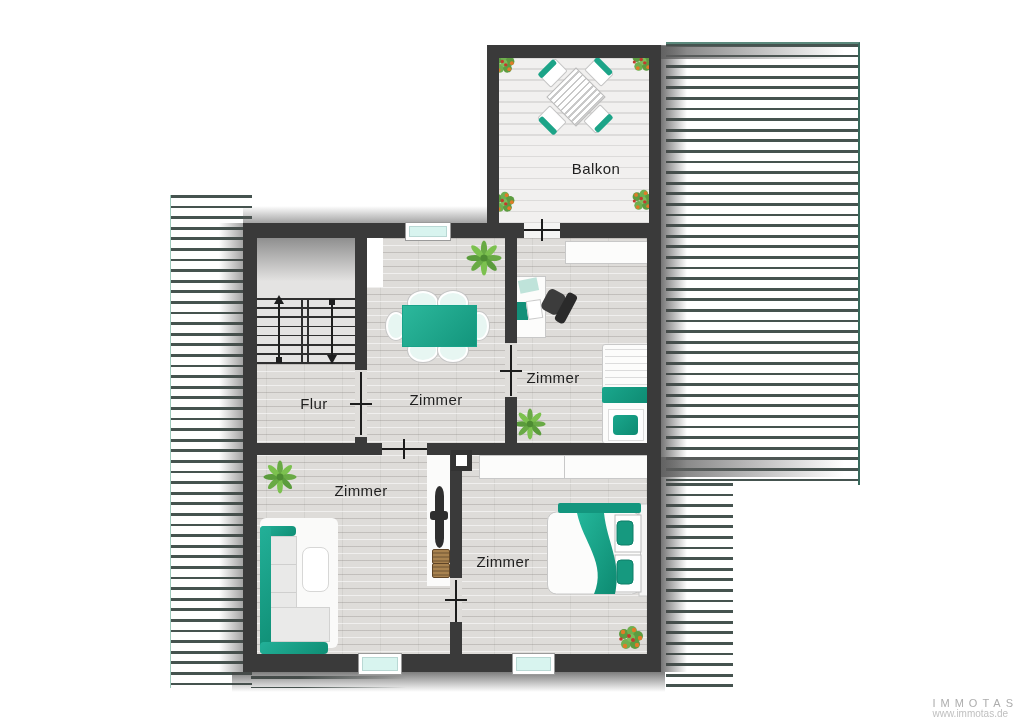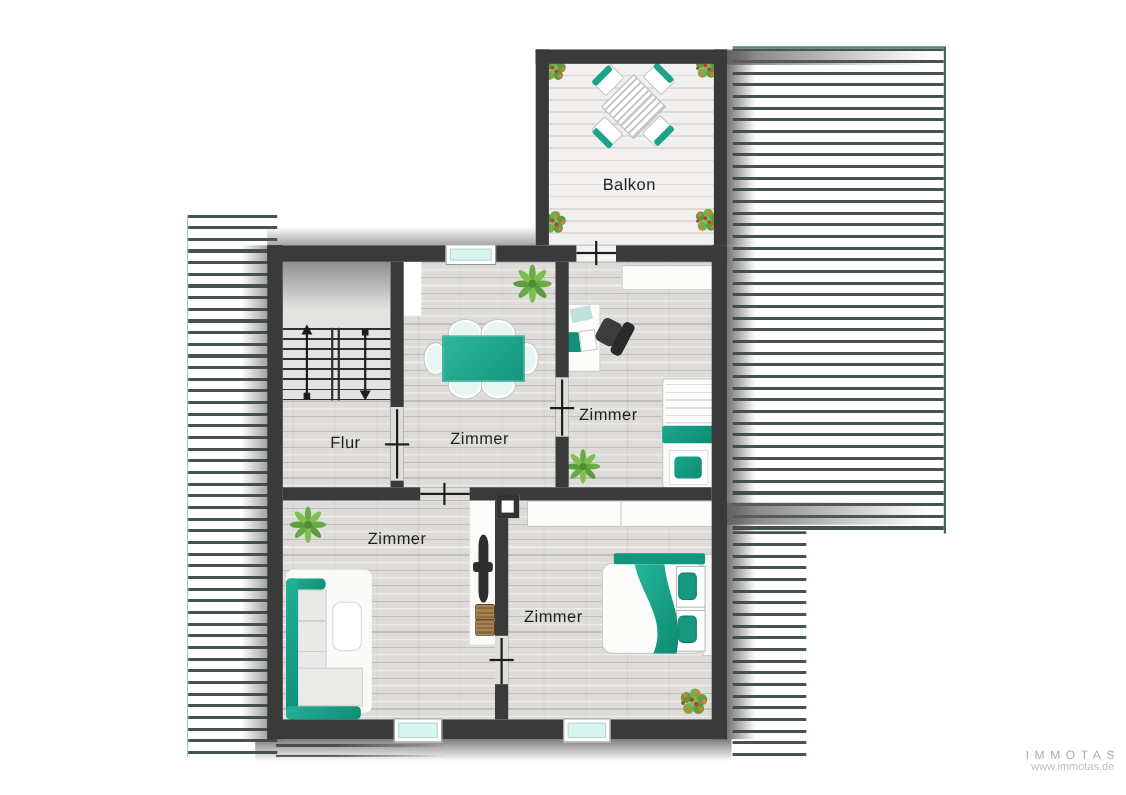--- a/index.html
+++ b/index.html
@@ -131,21 +131,21 @@
   .bchair{width:22px;height:16px;background:#fff;border:1px solid #c5c5c5;border-radius:2px;}
   .bchair::before{content:"";position:absolute;left:-1px;top:-2px;width:22px;height:6px;background:#1ca488;border-radius:2px;}
   #bchair-nw{left:541px;top:64px;transform:rotate(-45deg);}
   #bchair-ne{left:587px;top:63px;transform:rotate(45deg);}
   #bchair-sw{left:540px;top:111px;transform:rotate(-135deg);}
   #bchair-se{left:586px;top:110px;transform:rotate(135deg);}
 
   .plant{overflow:visible;}
 
   
-  #logo{right:6px;top:681px;text-align:center;color:#adadad;}
+  #logo{right:6px;top:697px;text-align:left;color:#adadad;}
   #logo .name{font-size:11px;letter-spacing:5px;}
   #logo .url{font-size:10px;color:#c0c0c0;margin-top:-1px;}
 </style>
 </head>
 <body>
 
 <div id="stage">
 
   <svg width="0" height="0" style="position:absolute">
     <defs>
@@ -337,21 +337,21 @@
   <div class="abs window" id="win-top">
       <span class="glass"></span>
     </div>
   <div class="abs window" id="win-bottom-1">
       <span class="glass"></span>
     </div>
   <div class="abs window" id="win-bottom-2">
       <span class="glass"></span>
     </div>
 
-  <span class="abs label" style="left:572px;top:168px;">Balkon</span>
+  <span class="abs label" style="left:596px;top:168px;">Balkon</span>
   <span class="abs label" style="left:314px;top:403px;">Flur</span>
   <span class="abs label" style="left:436px;top:399px;">Zimmer</span>
   <span class="abs label" style="left:553px;top:377px;">Zimmer</span>
   <span class="abs label" style="left:361px;top:490px;">Zimmer</span>
   <span class="abs label" style="left:503px;top:561px;">Zimmer</span>
 
   <div class="abs" id="logo">
     <div class="name">IMMOTAS</div>
     <div class="url">www.immotas.de</div>
   </div>

